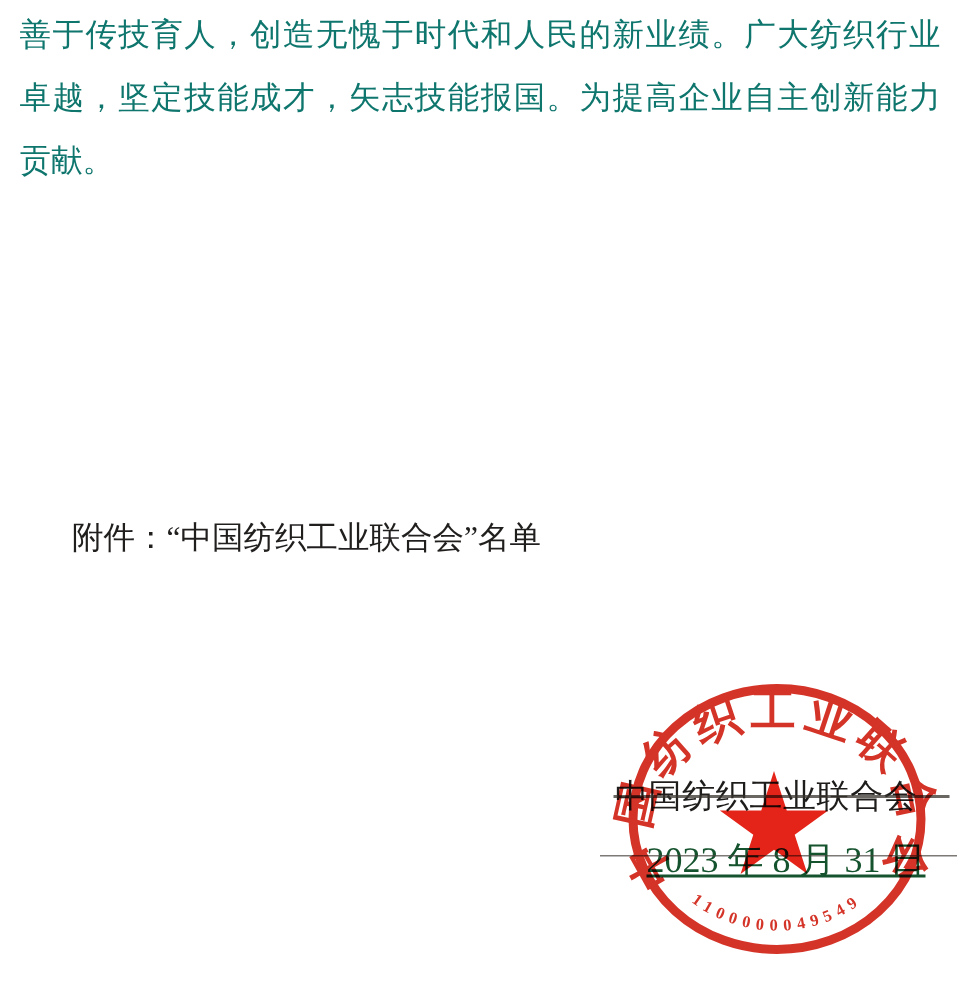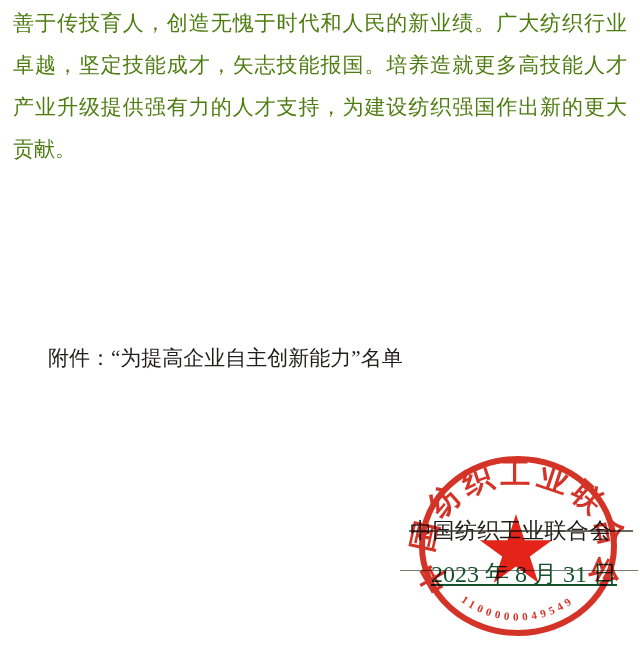--- a/index.html
+++ b/index.html
@@ -5,21 +5,21 @@
   html,body{margin:0;padding:0;}
   body{
     width:640px;height:667px;position:relative;overflow:hidden;
     background:#ffffff;
     font-family:"Liberation Serif","DejaVu Serif",serif;
   }
   .page{position:absolute;inset:0;background:#ffffff;}
   
   .doc-text{
     position:absolute;top:2px;left:13px;right:13px;
-    color:#4d7c0f;font-size:21px;
+    color:#0f766e;font-size:21px;
   }
   .doc-line{
     height:42px;line-height:42px;
     text-align:justify;text-align-last:justify;
     text-justify:inter-ideograph;
     white-space:nowrap;
   }
   .doc-line.last{text-align-last:left;}
   
   .attachment{
@@ -59,26 +59,25 @@
     font-weight:bold;
   }
 </style>
 </head>
 <body>
 
 <div class="page">
 
   <div class="doc-text">
     <div class="doc-line">善于传技育人，创造无愧于时代和人民的新业绩。广大纺织行业</div>
-    <div class="doc-line">卓越，坚定技能成才，矢志技能报国。培养造就更多高技能人才</div>
-    <div class="doc-line">产业升级提供强有力的人才支持，为建设纺织强国作出新的更大</div>
+    <div class="doc-line">卓越，坚定技能成才，矢志技能报国。为提高企业自主创新能力</div>
     <div class="doc-line last">贡献。</div>
   </div>
 
-  <div class="attachment">附件：“为提高企业自主创新能力”名单</div>
+  <div class="attachment">附件：“中国纺织工业联合会”名单</div>
 
   <div class="signer">中国纺织工业联合会</div>
   <div class="sign-date">2023 年 8 月 31 日</div>
 
   <div class="artifact-a"></div>
   <div class="artifact-b"></div>
 
   <svg class="seal" viewBox="0 0 220 200" xmlns="http://www.w3.org/2000/svg">
 
     <ellipse cx="110" cy="98" rx="96" ry="87" fill="none" stroke="#d2281c" stroke-width="6"></ellipse>

